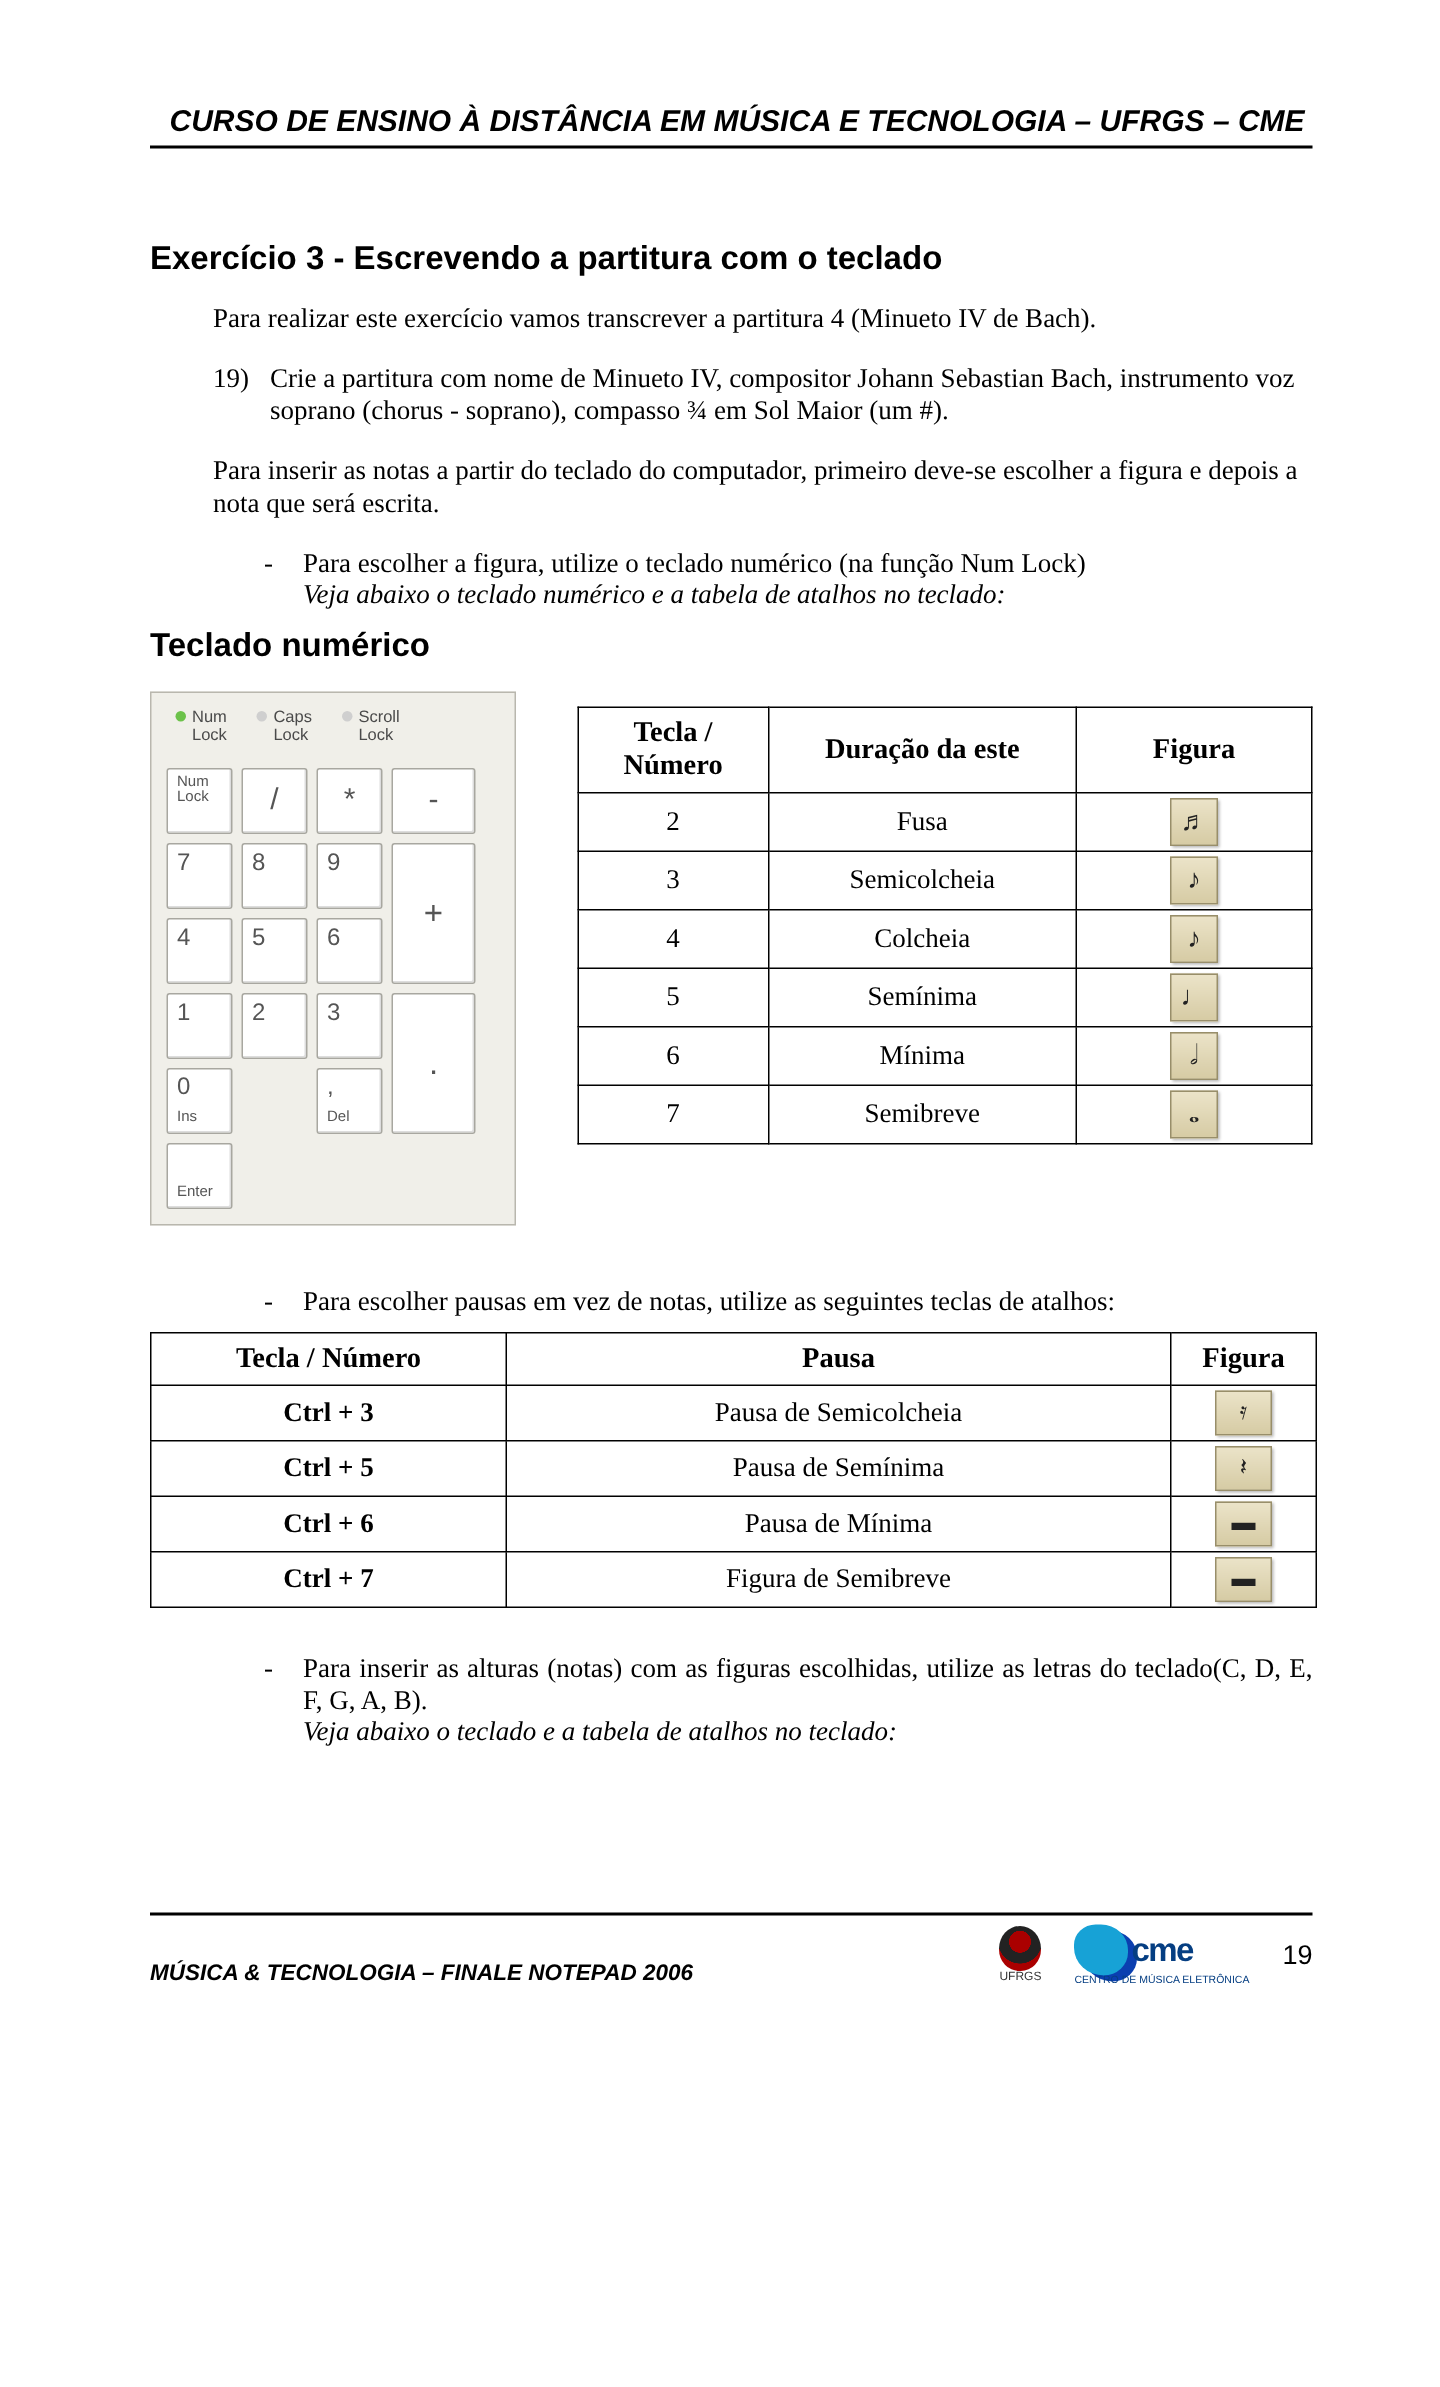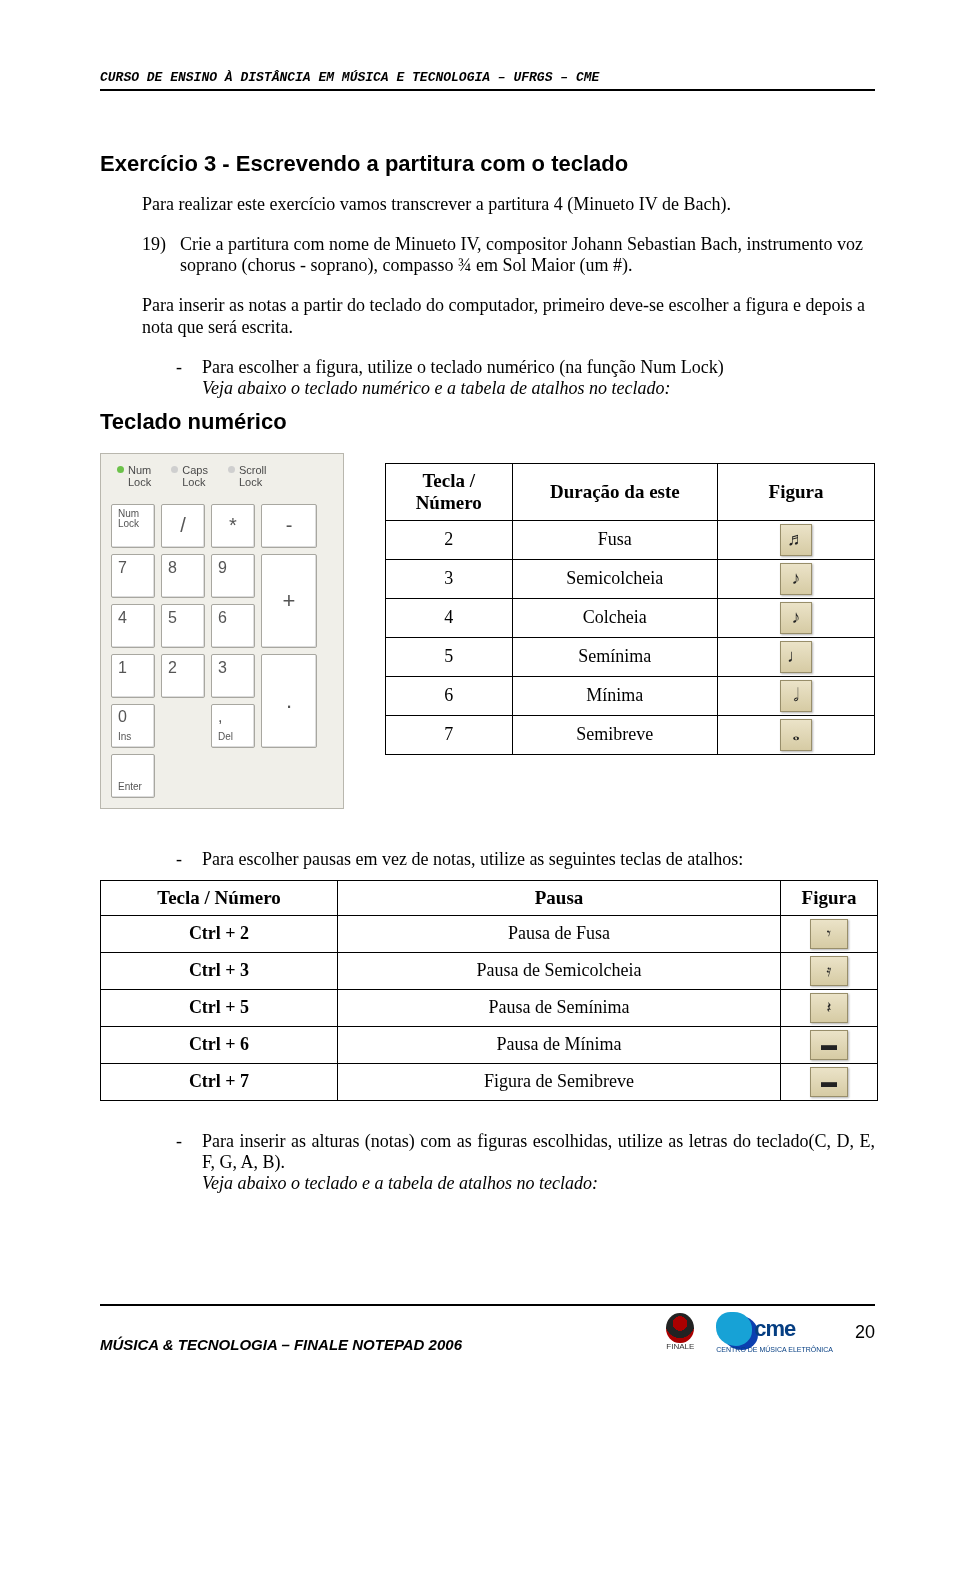--- a/index.html
+++ b/index.html
@@ -6,25 +6,26 @@
     margin: 0;
     font-family: "Times New Roman", Times, serif;
     color: #000;
     background: #fff;
     width: 960px;
   }
   .page {
     padding: 70px 85px 30px 100px;
   }
   .header-line {
-    font-family: Liberation Mono, monospace;
+    font-family: Liberation Sans, sans-serif;
     font-weight: bold;
     font-style: italic;
-    font-size: 13px;
+    font-size: 20px;
     margin-bottom: 4px;
+    margin-left: 13px;
   }
   .hr {
     border-top: 2px solid #000;
     margin-bottom: 60px;
   }
   .h2 {
     font-family: Arial, Helvetica, sans-serif;
     font-weight: bold;
     font-size: 22px;
     margin-bottom: 16px;
@@ -327,25 +328,20 @@
   </div>
 
   <table class="t2">
     <tbody>
         <tr>
       <th>Tecla / Número</th>
       <th>Pausa</th>
       <th>Figura</th>
     </tr>
     <tr>
-      <td>Ctrl + 2</td>
-      <td class="pau" style="font-weight:normal;">Pausa de Fusa</td>
-      <td class="fig"><span class="resticon">𝄾</span></td>
-    </tr>
-    <tr>
       <td>Ctrl + 3</td>
       <td class="pau" style="font-weight:normal;">Pausa de Semicolcheia</td>
       <td class="fig"><span class="resticon">𝄿</span></td>
     </tr>
     <tr>
       <td>Ctrl + 5</td>
       <td class="pau" style="font-weight:normal;">Pausa de Semínima</td>
       <td class="fig"><span class="resticon">𝄽</span></td>
     </tr>
     <tr>
@@ -369,26 +365,26 @@
         <span class="italic">Veja abaixo o teclado e a tabela de atalhos no teclado:</span>
       </div>
     </div>
   </div>
 
   <div class="footer">
     <div class="footer-left">MÚSICA &amp; TECNOLOGIA – FINALE NOTEPAD 2006</div>
     <div class="footer-right">
       <div class="logo">
         <div class="crest"></div>
-        <div>FINALE</div>
+        <div>UFRGS</div>
       </div>
       <div>
         <div class="cme">
             <div class="blob"></div>
             <div class="txt">cme</div>
           </div>
         <div class="sub" style="font-size:7px;color:#053e82;">CENTRO DE MÚSICA ELETRÔNICA</div>
       </div>
-      <div class="pnum">20</div>
+      <div class="pnum">19</div>
     </div>
   </div>
 
 </div>
 
 </body></html>

